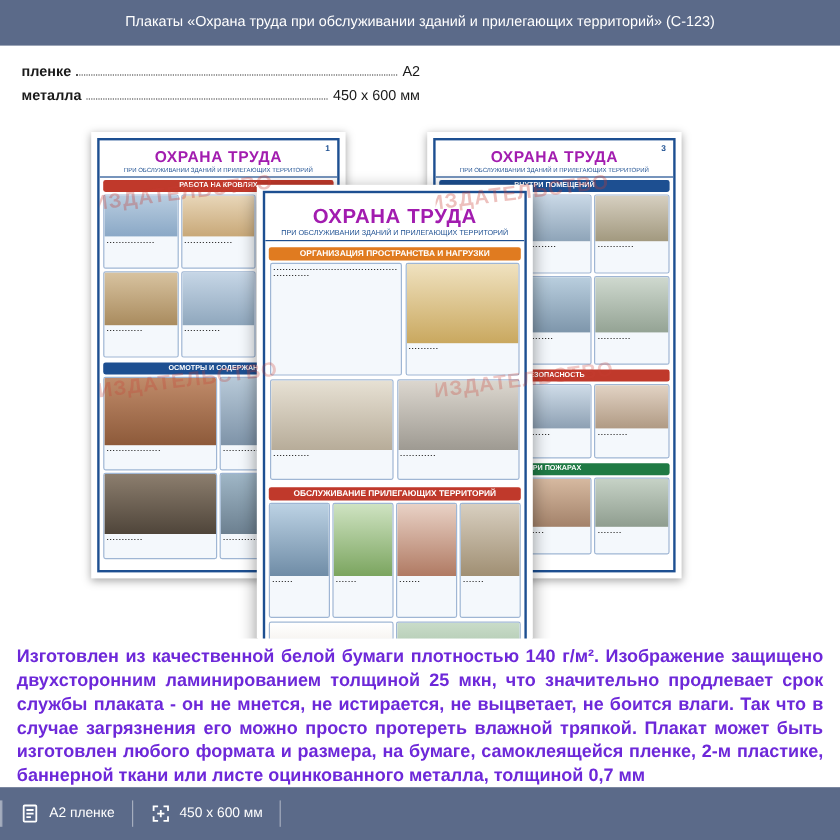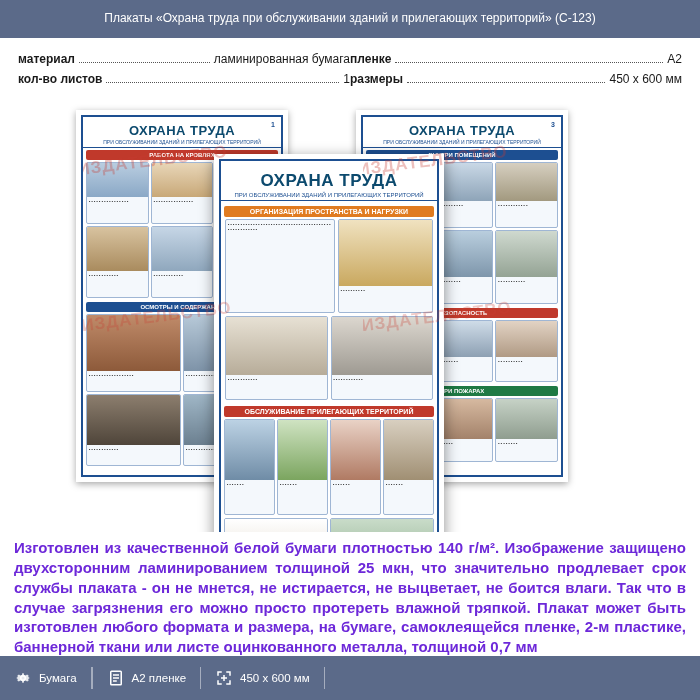--- a/index.html
+++ b/index.html
@@ -72,21 +72,21 @@
   .poster .pnum {
     position: absolute;
     top: 4px; right: 6px;
     font-size: 7px;
     color: #1d4f91;
     font-weight: bold;
     z-index: 6;
   }
   .p-title {
     text-align: center;
-    color: #0c4a6e;
+    color: #a21caf;
     font-weight: bold;
     letter-spacing: 0.5px;
   }
   .p-sub {
     text-align: center;
     color: #1d4f91;
     font-size: 5px;
     margin-top: 1px;
     border-bottom: 1px solid #1d4f91;
     padding-bottom: 2px;
@@ -191,38 +191,26 @@
 
 <div class="page">
 
   <div class="header">
     <div class="header-title">Плакаты «Охрана труда при обслуживании зданий и прилегающих территорий» (С-123)</div>
   </div>
 
   <div class="specs">
     <div class="spec-col">
       <div class="spec-row">
-        <span class="spec-label">материал</span>
-        <span class="spec-dots"></span>
-        <span class="spec-value">ламинированная бумага</span>
-      </div>
-      <div class="spec-row">
-        <span class="spec-label">кол-во листов</span>
-        <span class="spec-dots"></span>
-        <span class="spec-value">1</span>
-      </div>
-    </div>
-    <div class="spec-col">
-      <div class="spec-row">
         <span class="spec-label">пленке</span>
         <span class="spec-dots"></span>
         <span class="spec-value">А2</span>
       </div>
       <div class="spec-row">
-        <span class="spec-label">размеры</span>
+        <span class="spec-label">металла</span>
         <span class="spec-dots"></span>
         <span class="spec-value">450 х 600 мм</span>
       </div>
     </div>
   </div>
 
   <div class="showcase">
 
     <div class="poster" id="poster-left">
       <div class="poster-inner">
@@ -415,29 +403,20 @@
         </div>
       </div>
     </div>
 
   </div>
 
   <div class="desc">Изготовлен из качественной белой бумаги плотностью 140 г/м². Изображение защищено двухсторонним ламинированием толщиной 25 мкн, что значительно продлевает срок службы плаката - он не мнется, не истирается, не выцветает, не боится влаги. Так что в случае загрязнения его можно просто протереть влажной тряпкой. Плакат может быть изготовлен любого формата и размера, на бумаге, самоклеящейся пленке, 2-м пластике, баннерной ткани или листе оцинкованного металла, толщиной 0,7 мм</div>
 
   <div class="footer">
 
-    <div class="f-item">
-      <span class="f-icon">
-        <svg width="18" height="18" viewBox="0 0 24 24" fill="#fff">
-          <path d="M12 8a4 4 0 100 8 4 4 0 000-8zm0 6a2 2 0 110-4 2 2 0 010 4z"></path>
-          <path d="M21 12l-2-1.2.4-2.3-2-1.2-1.8 1.5L13.4 8 13 5.7h-2L10.6 8l-2.2.8L6.6 7.3l-2 1.2.4 2.3L3 12l2 1.2-.4 2.3 2 1.2 1.8-1.5 2.2.8.4 2.3h2l.4-2.3 2.2-.8 1.8 1.5 2-1.2-.4-2.3L21 12z" opacity="0.85"></path>
-        </svg>
-      </span>
-      <span>Бумага</span>
-    </div>
     <div class="f-sep"></div>
 
     <div class="f-sep"></div>
 
     <div class="f-item">
       <span class="f-icon">
         <svg width="18" height="18" viewBox="0 0 24 24" fill="none" stroke="#fff" stroke-width="2">
           <rect x="5" y="3" width="14" height="18" rx="1"></rect>
           <line x1="8" y1="8" x2="16" y2="8"></line>
           <line x1="8" y1="12" x2="16" y2="12"></line>

